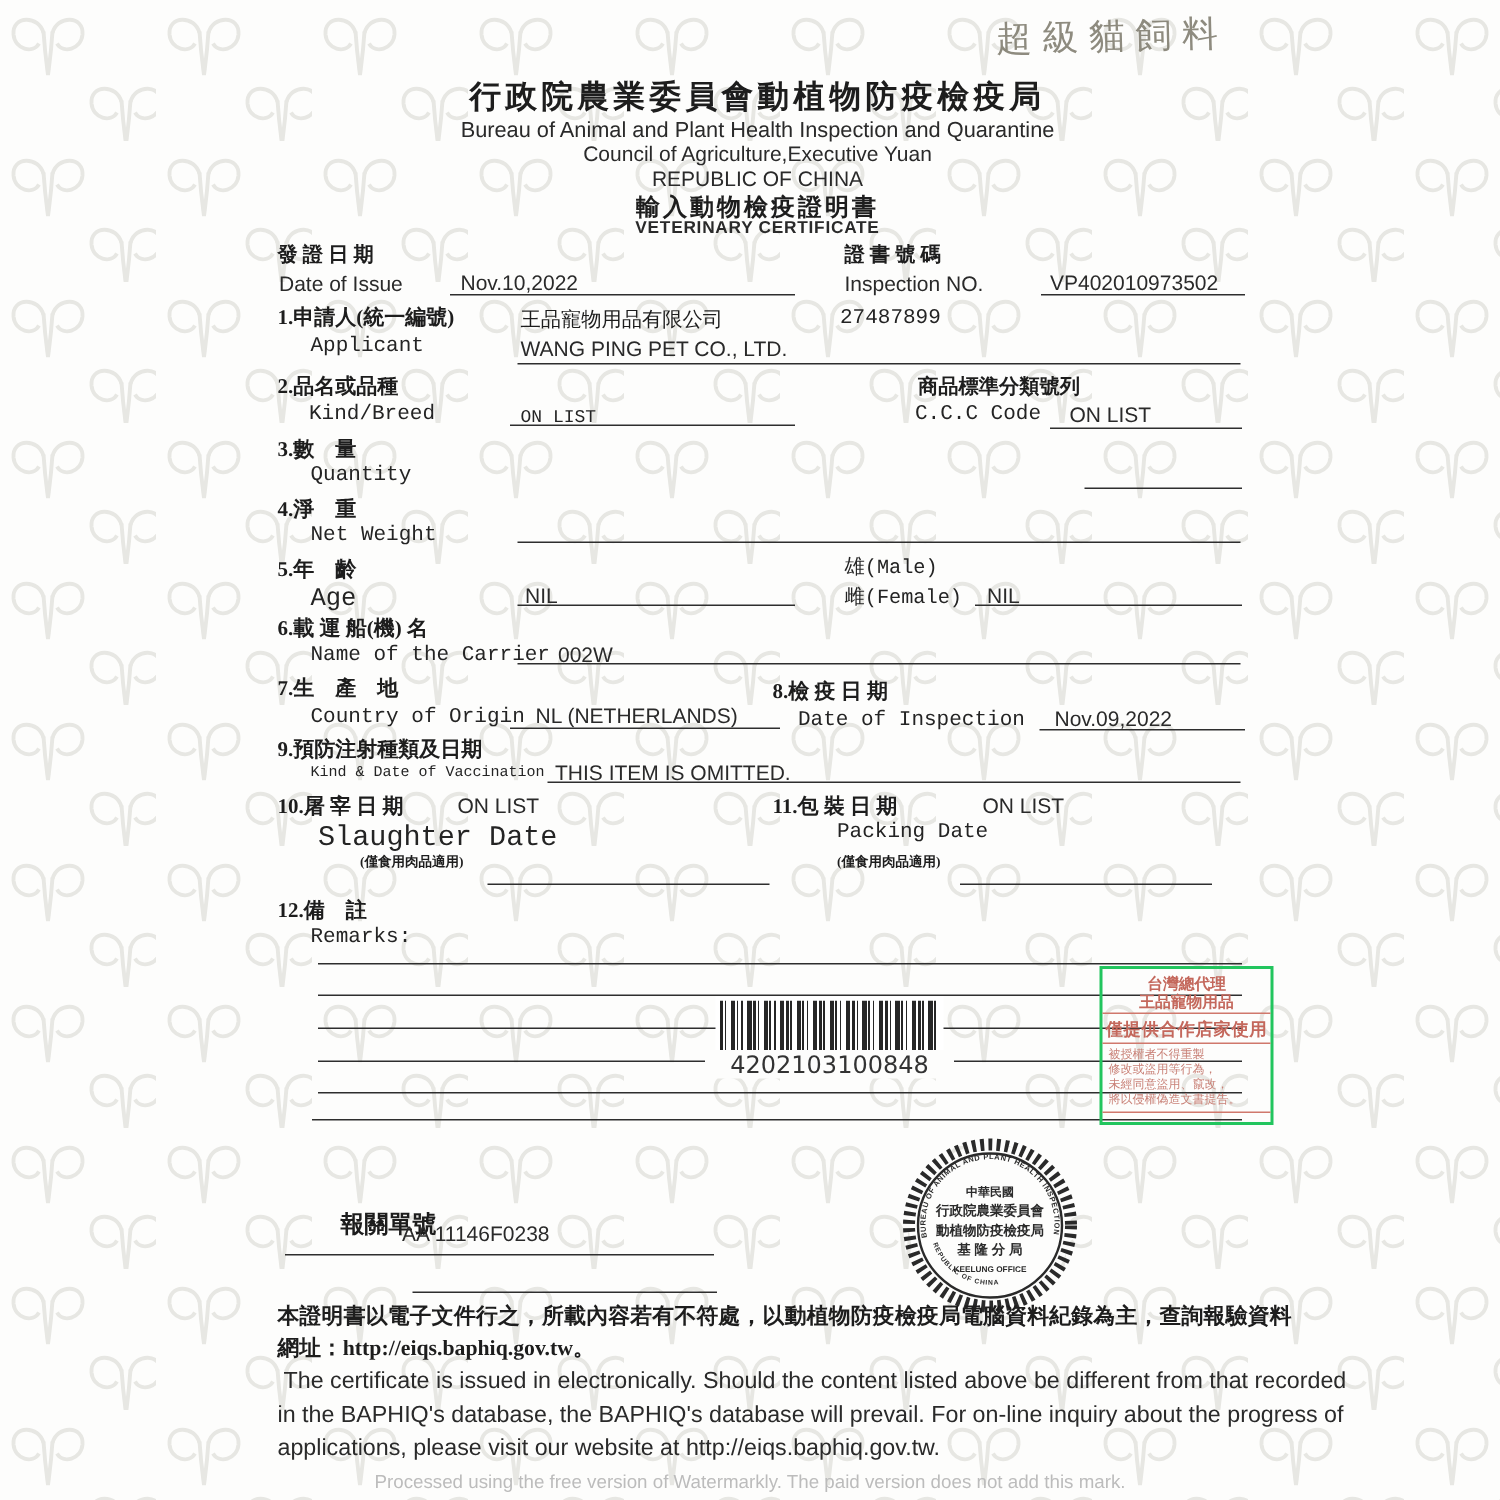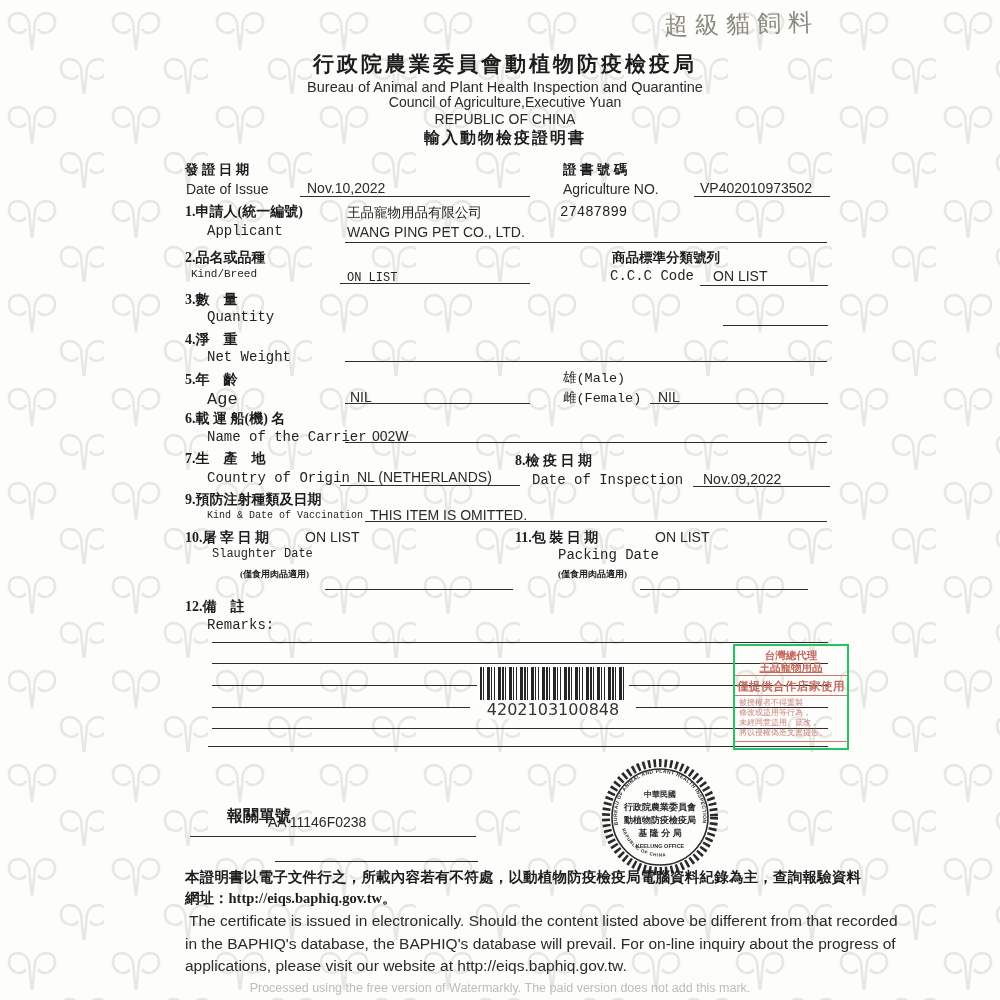--- a/index.html
+++ b/index.html
@@ -52,40 +52,41 @@
 
   <div class="content">
 
     <div class="abs handw" style="left:664px;top:8px;">超級貓飼料</div>
 
     <div class="abs zh center" style="left:180px;top:50px;width:650px;font-size:21px;letter-spacing:3px;">行政院農業委員會動植物防疫檢疫局</div>
     <div class="abs sans center" style="left:180px;top:79px;width:650px;font-size:14.5px;">Bureau of Animal and Plant Health Inspection and Quarantine</div>
     <div class="abs sans center" style="left:180px;top:94px;width:650px;font-size:14px;">Council of Agriculture,Executive Yuan</div>
     <div class="abs sans center" style="left:180px;top:111px;width:650px;font-size:14px;">REPUBLIC OF CHINA</div>
     <div class="abs zh center" style="left:180px;top:128px;width:650px;font-size:16px;letter-spacing:2px;">輸入動物檢疫證明書</div>
+    <div class="abs sans center" style="left:180px;top:146px;width:650px;font-size:11.5px;font-weight:bold;letter-spacing:.5px;">VETERINARY CERTIFICATE</div>
 
     <div class="abs zh" style="left:185px;top:161px;font-size:13.5px;">發 證 日 期</div>
     <div class="abs sans" style="left:186px;top:181px;font-size:14px;">Date of Issue</div>
     <div class="abs sans" style="left:307px;top:180px;font-size:14px;">Nov.10,2022</div>
     <div class="rule" style="left:300px;top:196px;width:230px;"></div>
     <div class="abs zh" style="left:563px;top:161px;font-size:13.5px;">證 書 號 碼</div>
-    <div class="abs sans" style="left:563px;top:181px;font-size:14px;">Agriculture NO.</div>
+    <div class="abs sans" style="left:563px;top:181px;font-size:14px;">Inspection NO.</div>
     <div class="abs sans" style="left:700px;top:180px;font-size:14px;">VP402010973502</div>
     <div class="rule" style="left:694px;top:196px;width:136px;"></div>
 
     <div class="abs zh" style="left:185px;top:203px;font-size:14px;">1.申請人(統一編號)</div>
     <div class="abs zh" style="left:347px;top:204px;font-size:13.5px;font-weight:normal;">王品寵物用品有限公司</div>
     <div class="abs mono" style="left:560px;top:204px;font-size:14px;">27487899</div>
     <div class="abs mono" style="left:207px;top:223px;font-size:14px;">Applicant</div>
     <div class="abs sans" style="left:347px;top:224px;font-size:14px;">WANG PING PET CO., LTD.</div>
     <div class="rule" style="left:345px;top:242px;width:482px;"></div>
 
     <div class="abs zh" style="left:185px;top:249px;font-size:14px;">2.品名或品種</div>
     <div class="abs zh" style="left:612px;top:249px;font-size:13.5px;">商品標準分類號列</div>
-    <div class="abs mono" style="left:191px;top:268px;font-size:11px;text-align:right;">Kind/Breed</div>
+    <div class="abs mono" style="left:206px;top:268px;font-size:14px;text-align:right;">Kind/Breed</div>
     <div class="abs mono" style="left:347px;top:271px;font-size:12px;">ON LIST</div>
     <div class="rule" style="left:340px;top:283px;width:190px;"></div>
     <div class="abs mono" style="left:610px;top:268px;font-size:14px;">C.C.C Code</div>
     <div class="abs sans" style="left:713px;top:268px;font-size:14px;">ON LIST</div>
     <div class="rule" style="left:700px;top:285px;width:128px;"></div>
 
     <div class="abs zh" style="left:185px;top:291px;font-size:14px;">3.數　量</div>
     <div class="abs mono" style="left:207px;top:309px;font-size:14px;">Quantity</div>
     <div class="rule" style="left:723px;top:325px;width:105px;"></div>
 
@@ -118,42 +119,42 @@
 
     <div class="abs zh" style="left:185px;top:491px;font-size:14px;">9.預防注射種類及日期</div>
     <div class="abs mono" style="left:207px;top:510px;font-size:10px;font-family:Liberation Mono, monospace;">Kind &amp; Date of Vaccination</div>
     <div class="abs sans" style="left:370px;top:507px;font-size:14px;">THIS ITEM IS OMITTED.</div>
     <div class="rule" style="left:365px;top:521px;width:462px;"></div>
 
     <div class="abs zh" style="left:185px;top:529px;font-size:14px;">10.屠 宰 日 期</div>
     <div class="abs sans" style="left:305px;top:529px;font-size:14px;">ON LIST</div>
     <div class="abs zh" style="left:515px;top:529px;font-size:14px;">11.包 裝 日 期</div>
     <div class="abs sans" style="left:655px;top:529px;font-size:14px;">ON LIST</div>
-    <div class="abs mono" style="left:212px;top:547px;font-size:12px;">Slaughter Date</div>
+    <div class="abs mono" style="left:212px;top:547px;font-size:19px;">Slaughter Date</div>
     <div class="abs mono" style="left:558px;top:547px;font-size:14px;">Packing Date</div>
     <div class="abs zh" style="left:240px;top:568px;font-size:9px;">(僅食用肉品適用)</div>
     <div class="abs zh" style="left:558px;top:568px;font-size:9px;">(僅食用肉品適用)</div>
     <div class="rule" style="left:325px;top:589px;width:188px;"></div>
     <div class="rule" style="left:640px;top:589px;width:168px;"></div>
 
     <div class="abs zh" style="left:185px;top:598px;font-size:14px;">12.備　註</div>
     <div class="abs mono" style="left:207px;top:617px;font-size:14px;">Remarks:</div>
     <div class="rule thin" style="left:212px;top:642px;width:616px;"></div>
     <div class="rule thin" style="left:212px;top:663px;width:616px;"></div>
     <div class="rule thin" style="left:212px;top:685px;width:616px;"></div>
     <div class="rule thin" style="left:212px;top:707px;width:616px;"></div>
     <div class="rule thin" style="left:212px;top:728px;width:616px;"></div>
     <div class="rule thin" style="left:208px;top:746px;width:620px;"></div>
 
     <div class="barcode" style="left:480px;top:667px;width:146px;height:33px;"></div>
     <div class="abs center" style="left:470px;top:700px;width:166px;font-size:16px;color:#333;background:#fdfdfc;font-family:'DejaVu Sans',sans-serif;">4202103100848</div>
 
     <div class="stamp" style="left:733px;top:644px;width:112px;height:102px;">
       <div class="abs s1" style="left:0;right:0;top:3px;">台灣總代理</div>
-      <div class="abs s1" style="left:0;right:0;top:15px;text-decoration:underline;">王品寵物用品</div>
+      <div class="abs s1" style="left:0;right:0;top:15px;">王品寵物用品</div>
       <div class="div" style="top:29px;"></div>
       <div class="abs s3" style="left:0;right:0;top:33px;">僅提供合作店家使用</div>
       <div class="div" style="top:49px;"></div>
       <div class="abs sm" style="left:0;right:0;top:52px;">被授權者不得重製</div>
       <div class="abs sm" style="left:0;right:0;top:62px;">修改或盜用等行為，</div>
       <div class="abs sm" style="left:0;right:0;top:72px;">未經同意盜用、竄改，</div>
       <div class="abs sm" style="left:0;right:0;top:82px;">將以侵權偽造文書提告。</div>
       <div class="div" style="top:95px;"></div>
     </div>
 

